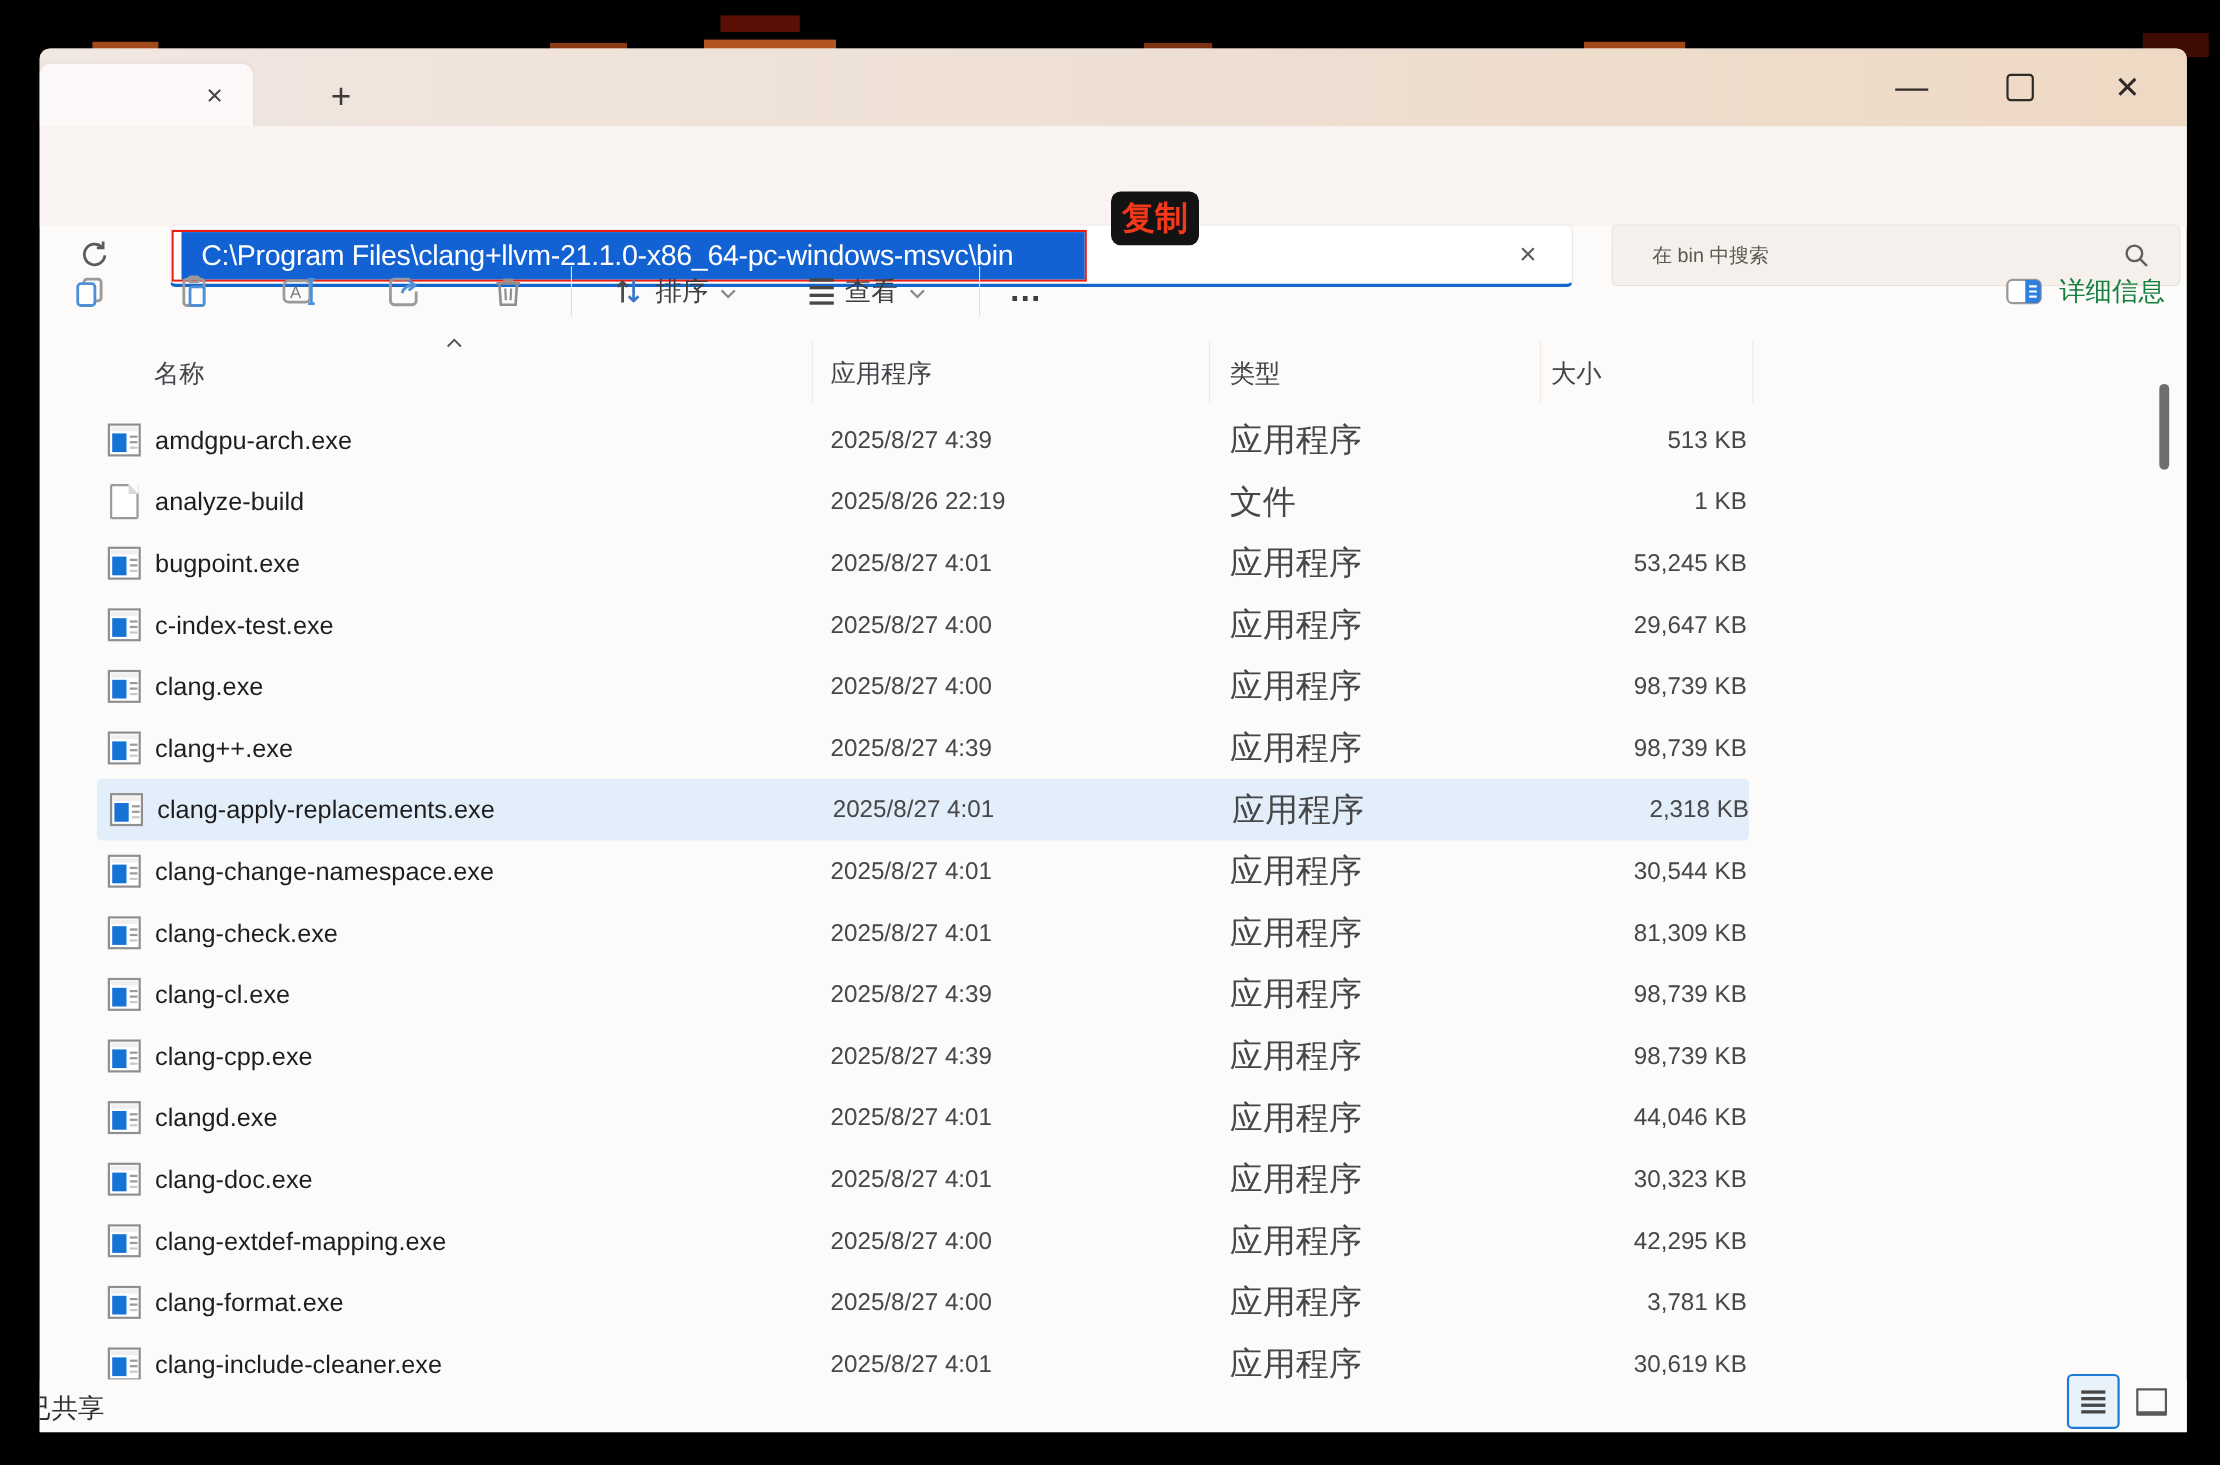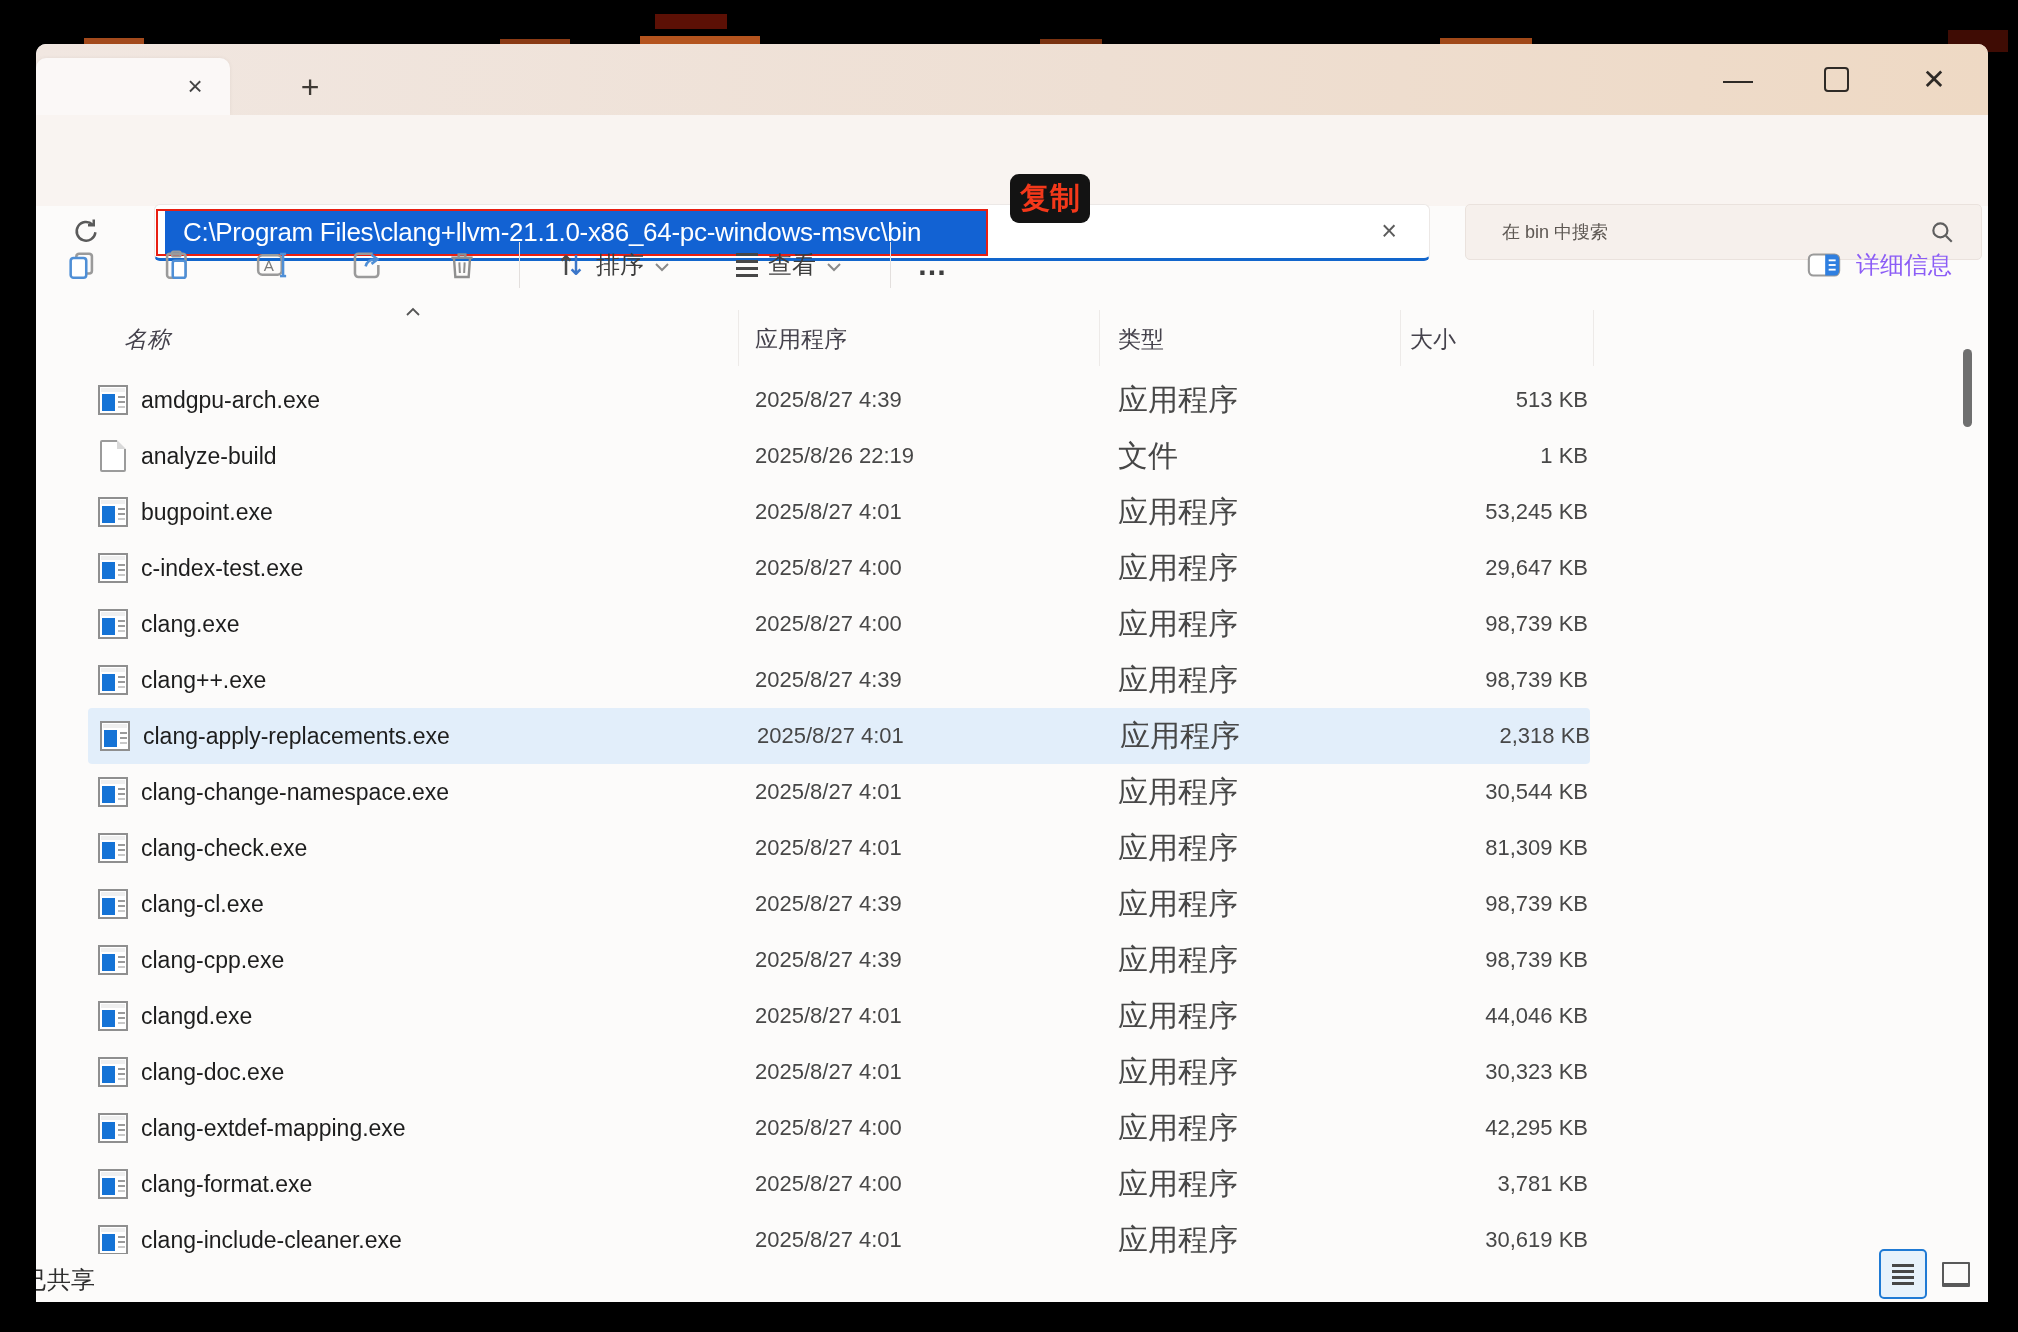--- a/index.html
+++ b/index.html
@@ -41,21 +41,21 @@
   .searchbox{position:absolute;left:1429px;top:89px;width:517px;height:56px;background:#f6f0ec;
        border:1px solid #eae2dd;border-radius:5px;display:flex;align-items:center;padding:0 26px 0 36px;box-sizing:border-box;}
   .searchbox .ph{flex:1;color:#5d5752;font-size:18px;}
   
   .toolbar{position:absolute;left:0;top:178px;width:100%;height:86px;display:flex;align-items:center;
        padding-left:28px;box-sizing:border-box;}
   .tbtn{width:36px;height:44px;display:flex;align-items:center;justify-content:center;margin-right:59px;}
   .tsep{width:1px;height:46px;background:#e3dfdd;margin:0 10px 0 -20px;}
   .tgroup{display:flex;align-items:center;gap:10px;margin:0 14px 0 26px;color:#3d3d3d;font-size:24px;}
   .tmore{font-size:30px;font-weight:bold;color:#3d3d3d;letter-spacing:2px;margin-left:26px;}
-  .details-group{margin-left:auto;display:flex;align-items:center;gap:14px;padding-right:36px;color:#8b5cf6;font-size:24px;}
+  .details-group{margin-left:auto;display:flex;align-items:center;gap:14px;padding-right:20px;color:#15803d;font-size:24px;}
   .chev{display:inline-block;margin-top:4px;}
   
   .listheader{position:absolute;left:0;top:264px;width:100%;height:58px;color:#45424c;font-size:23px;}
   .lh-cell{position:absolute;top:16px;}
   .lh-sep{position:absolute;top:2px;width:1px;height:56px;background:#edeae8;}
   .sortcaret{position:absolute;left:368px;top:-2px;}
   
   .filelist{position:absolute;left:0;top:328px;width:100%;}
   .row{display:flex;align-items:center;height:56px;width:1502px;margin-left:52px;border-radius:4px;}
   .row.hl{background:#e2eefa;justify-content:flex-end;}
@@ -227,21 +227,21 @@
           <line x1="19" y1="16" x2="25" y2="16" stroke="#fff" stroke-width="1.6"></line>
         </svg>
         <span>详细信息</span>
       </div>
     </div>
 
     <div class="listheader">
       <svg class="sortcaret" width="18" height="12" viewBox="0 0 18 12">
         <path d="M3 9 L9 3 L15 9" fill="none" stroke="#555" stroke-width="1.8"></path>
       </svg>
-      <span class="lh-cell" style="left:88px;font-style:italic;">名称</span>
+      <span class="lh-cell" style="left:104px;">名称</span>
       <span class="lh-cell" style="left:719px;">应用程序</span>
       <span class="lh-cell" style="left:1082px;font-family:Liberation Mono, monospace;">类型</span>
       <span class="lh-cell" style="left:1374px;">大小</span>
       <span class="lh-sep" style="left:702px;"></span>
       <span class="lh-sep" style="left:1063px;"></span>
       <span class="lh-sep" style="left:1364px;"></span>
       <span class="lh-sep" style="left:1557px;"></span>
     </div>
 
     <div class="filelist" id="filelist">

